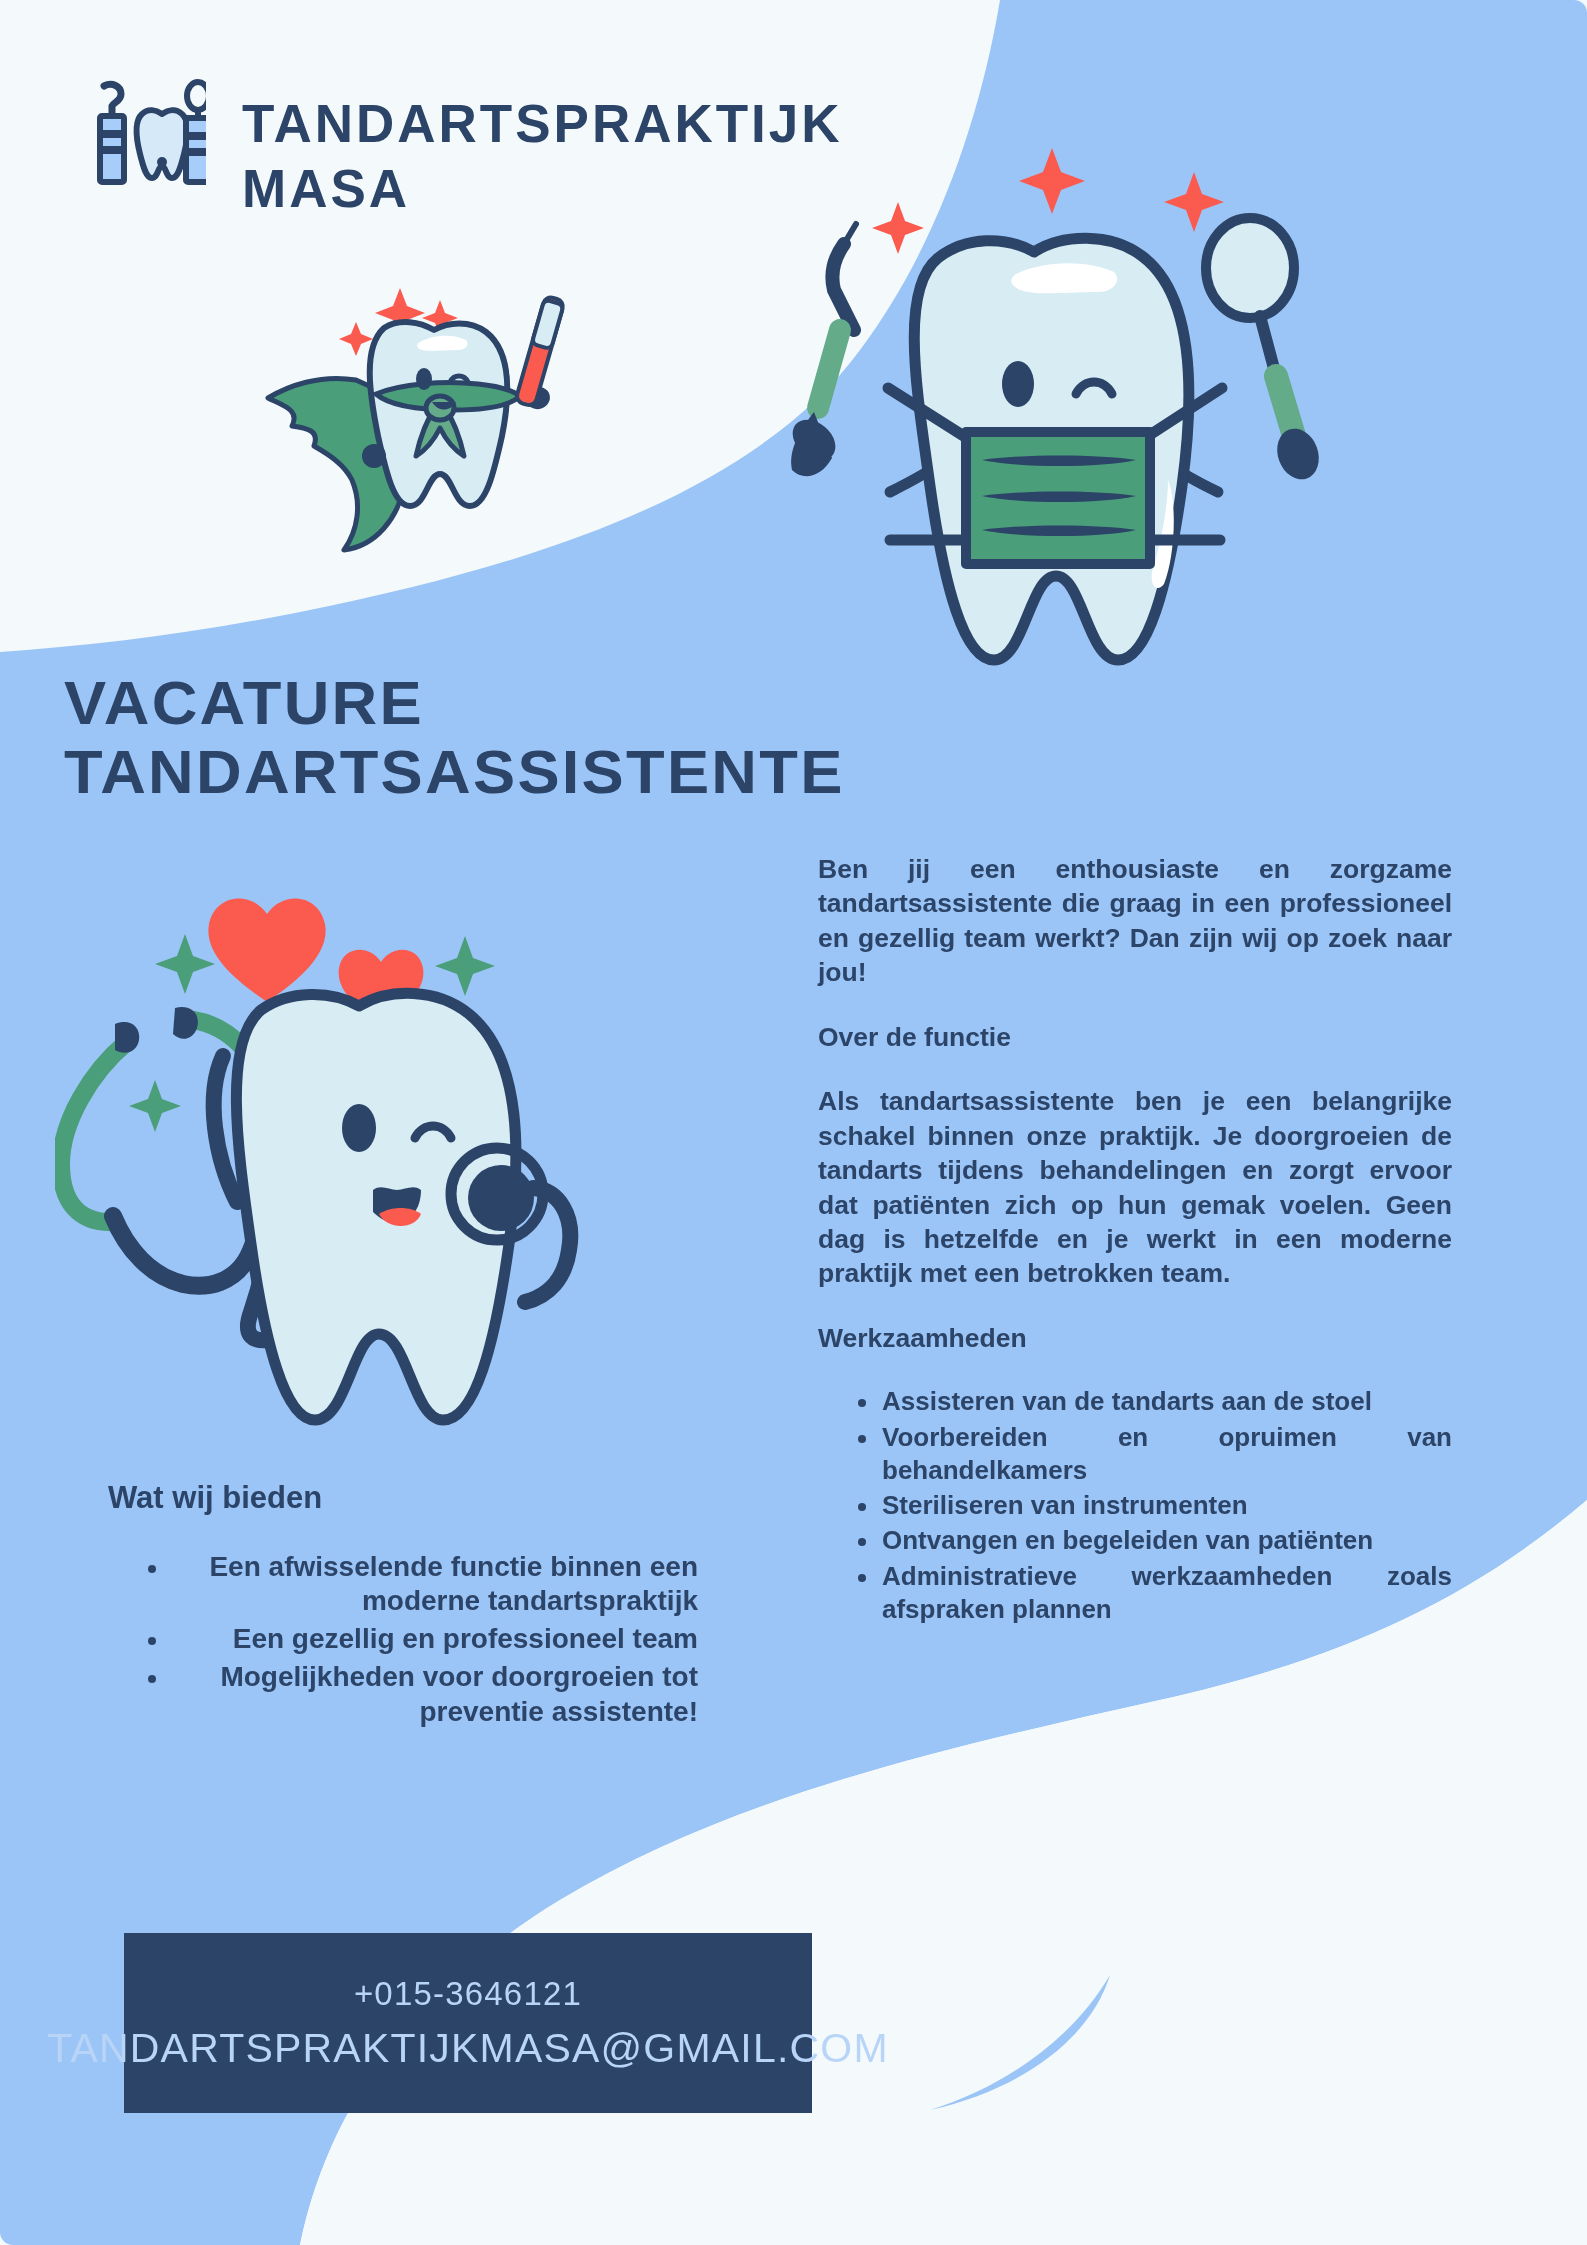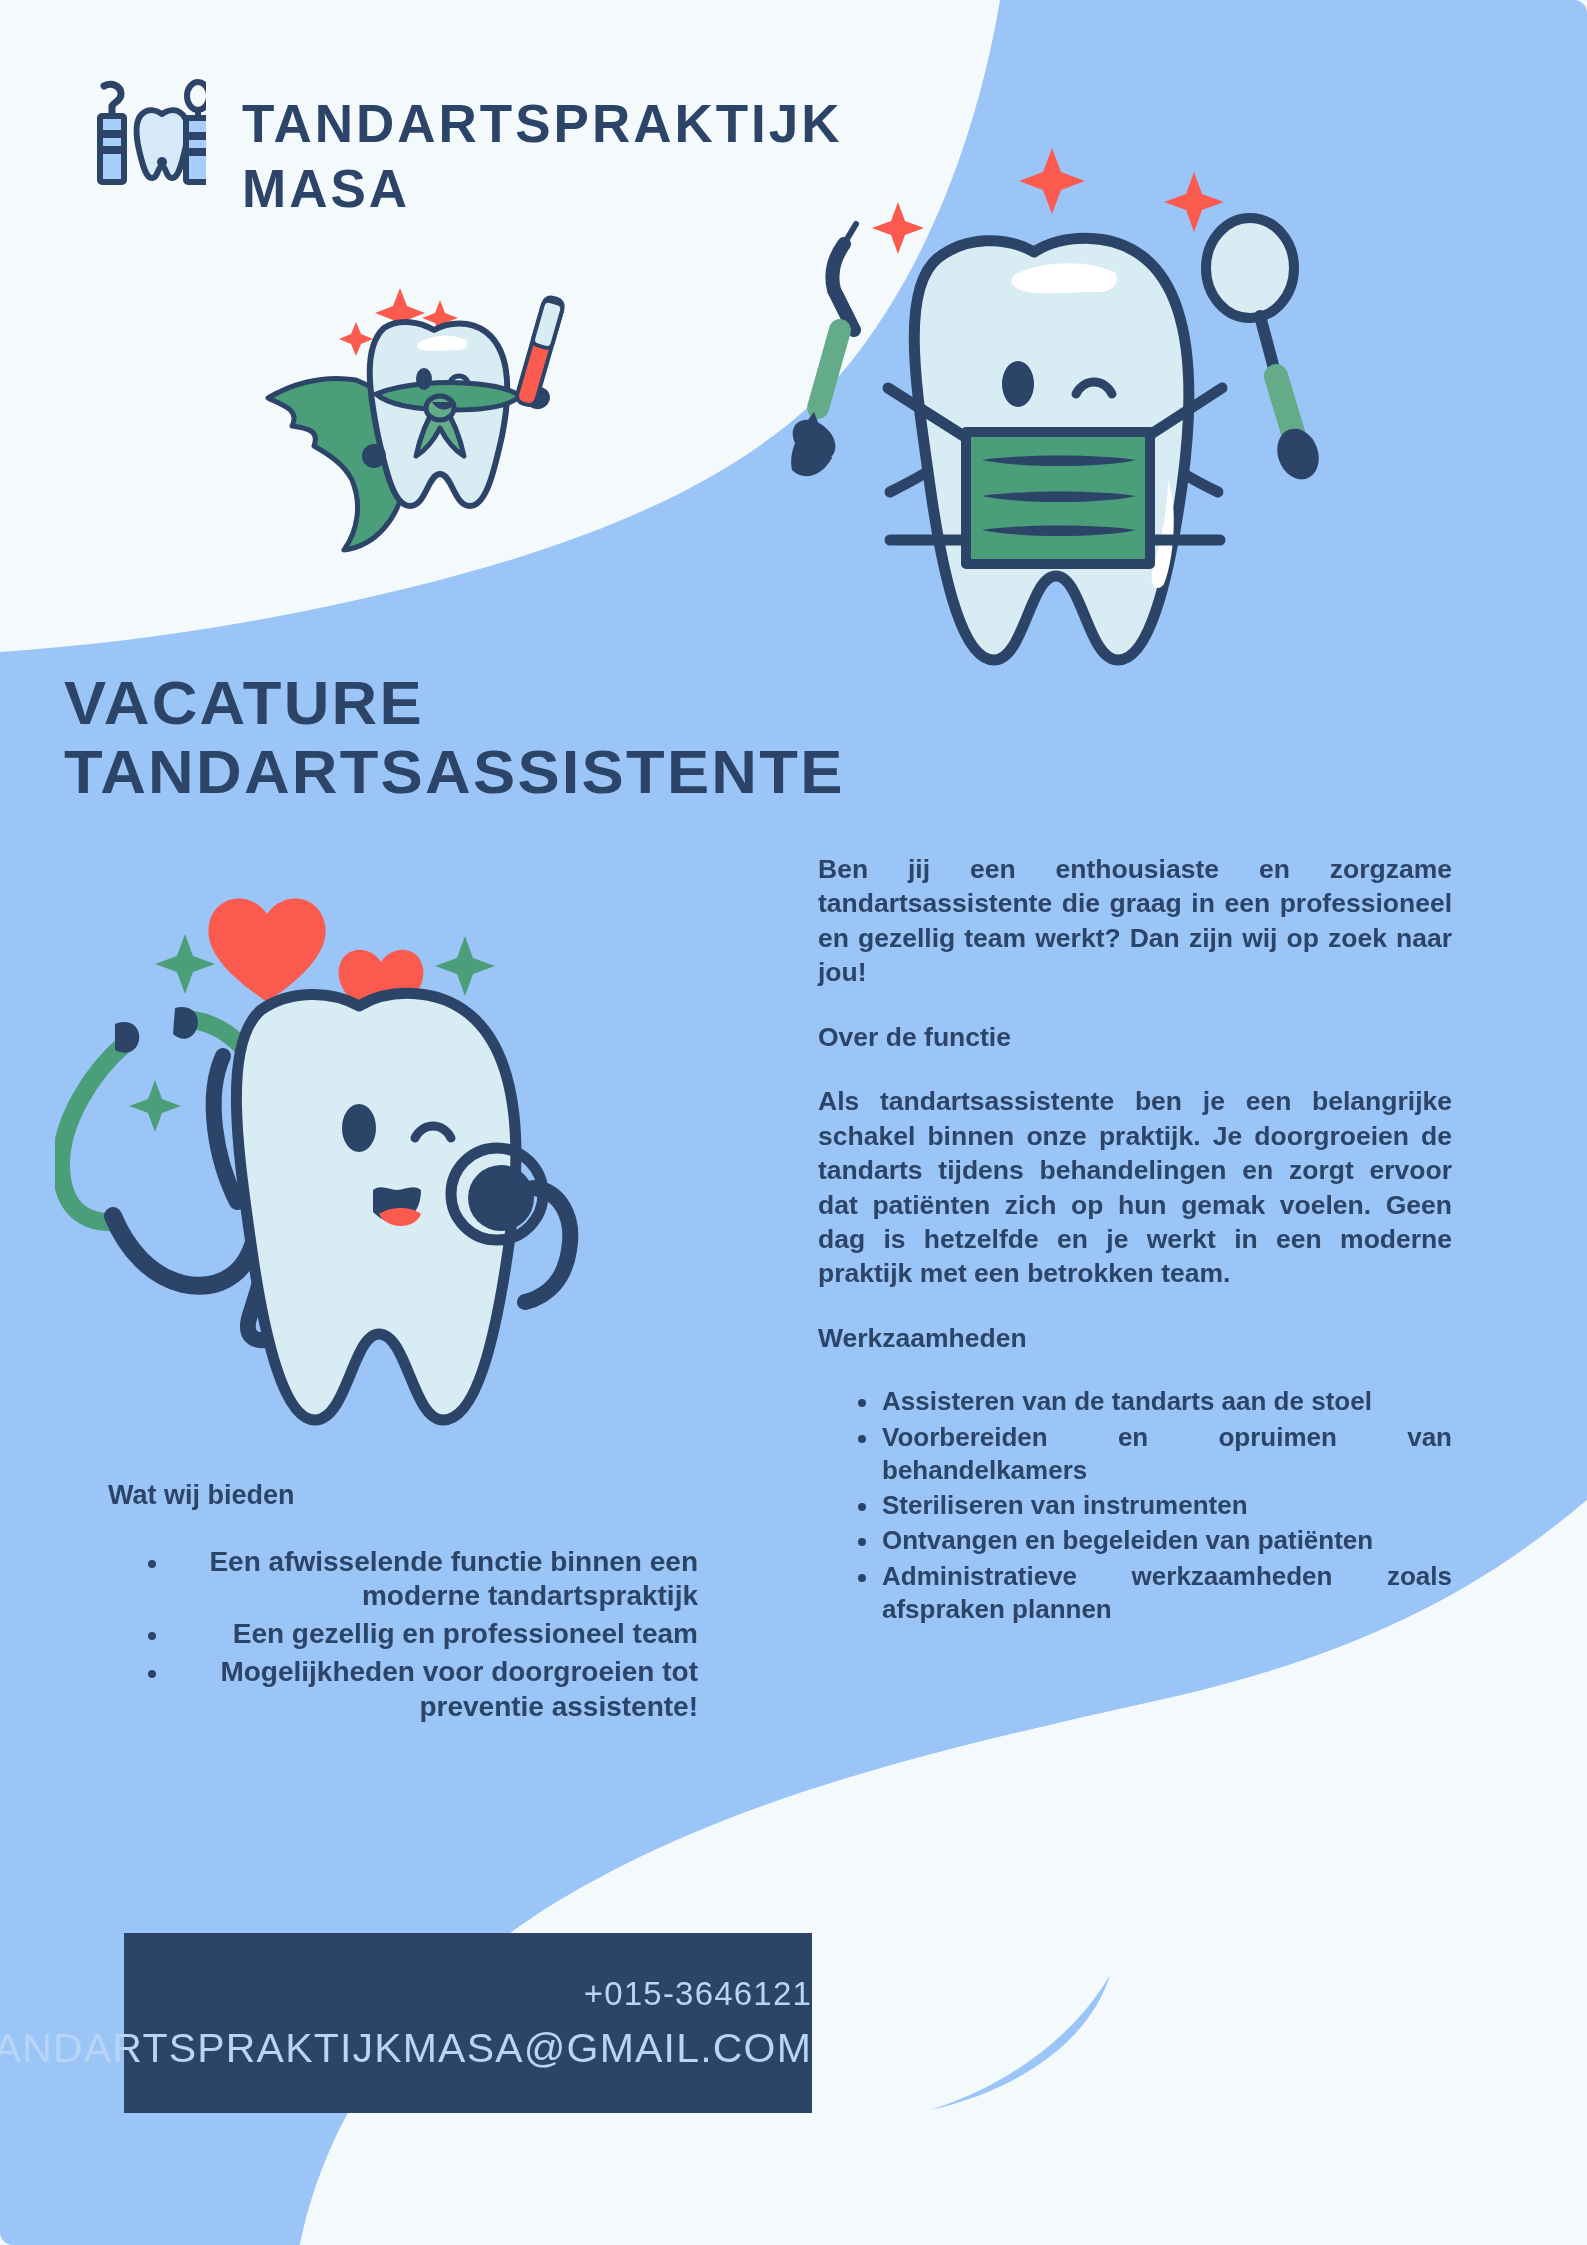--- a/index.html
+++ b/index.html
@@ -125,21 +125,21 @@
     left: 2px;
     top: 14px;
     width: 8px;
     height: 8px;
     border-radius: 50%;
     background: #2b4468;
   }
 
   
   .offer-head {
-    font-size: 27px;
+    font-size: 31px;
     font-weight: 600;
     margin-bottom: 34px;
   }
   .bullets-left li {
     text-align: right;
     font-size: 28px;
     line-height: 1.22;
     margin-bottom: 4px;
   }
   .bullets-left li::before { top: 15px; }
@@ -148,21 +148,21 @@
   .contact-box {
     position: absolute;
     left: 124px;
     top: 1933px;
     width: 688px;
     height: 180px;
     background: #2b4468;
     z-index: 25;
     display: flex;
     flex-direction: column;
-    align-items: flex-end;
+    align-items: center;
     justify-content: center;
     gap: 12px;
   }
   .contact-line {
     color: #b8d4f7;
     font-size: 41px;
     font-weight: 300;
     letter-spacing: 1.2px;
     text-transform: uppercase;
     white-space: nowrap;

